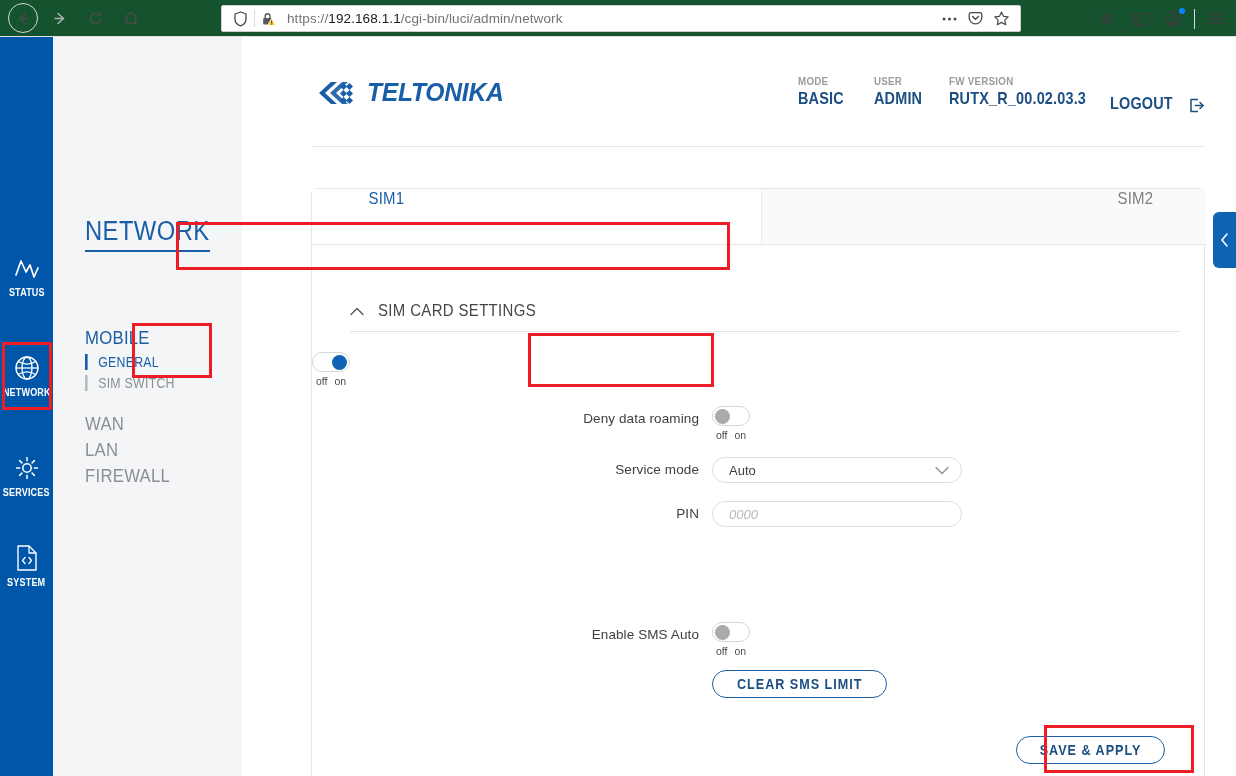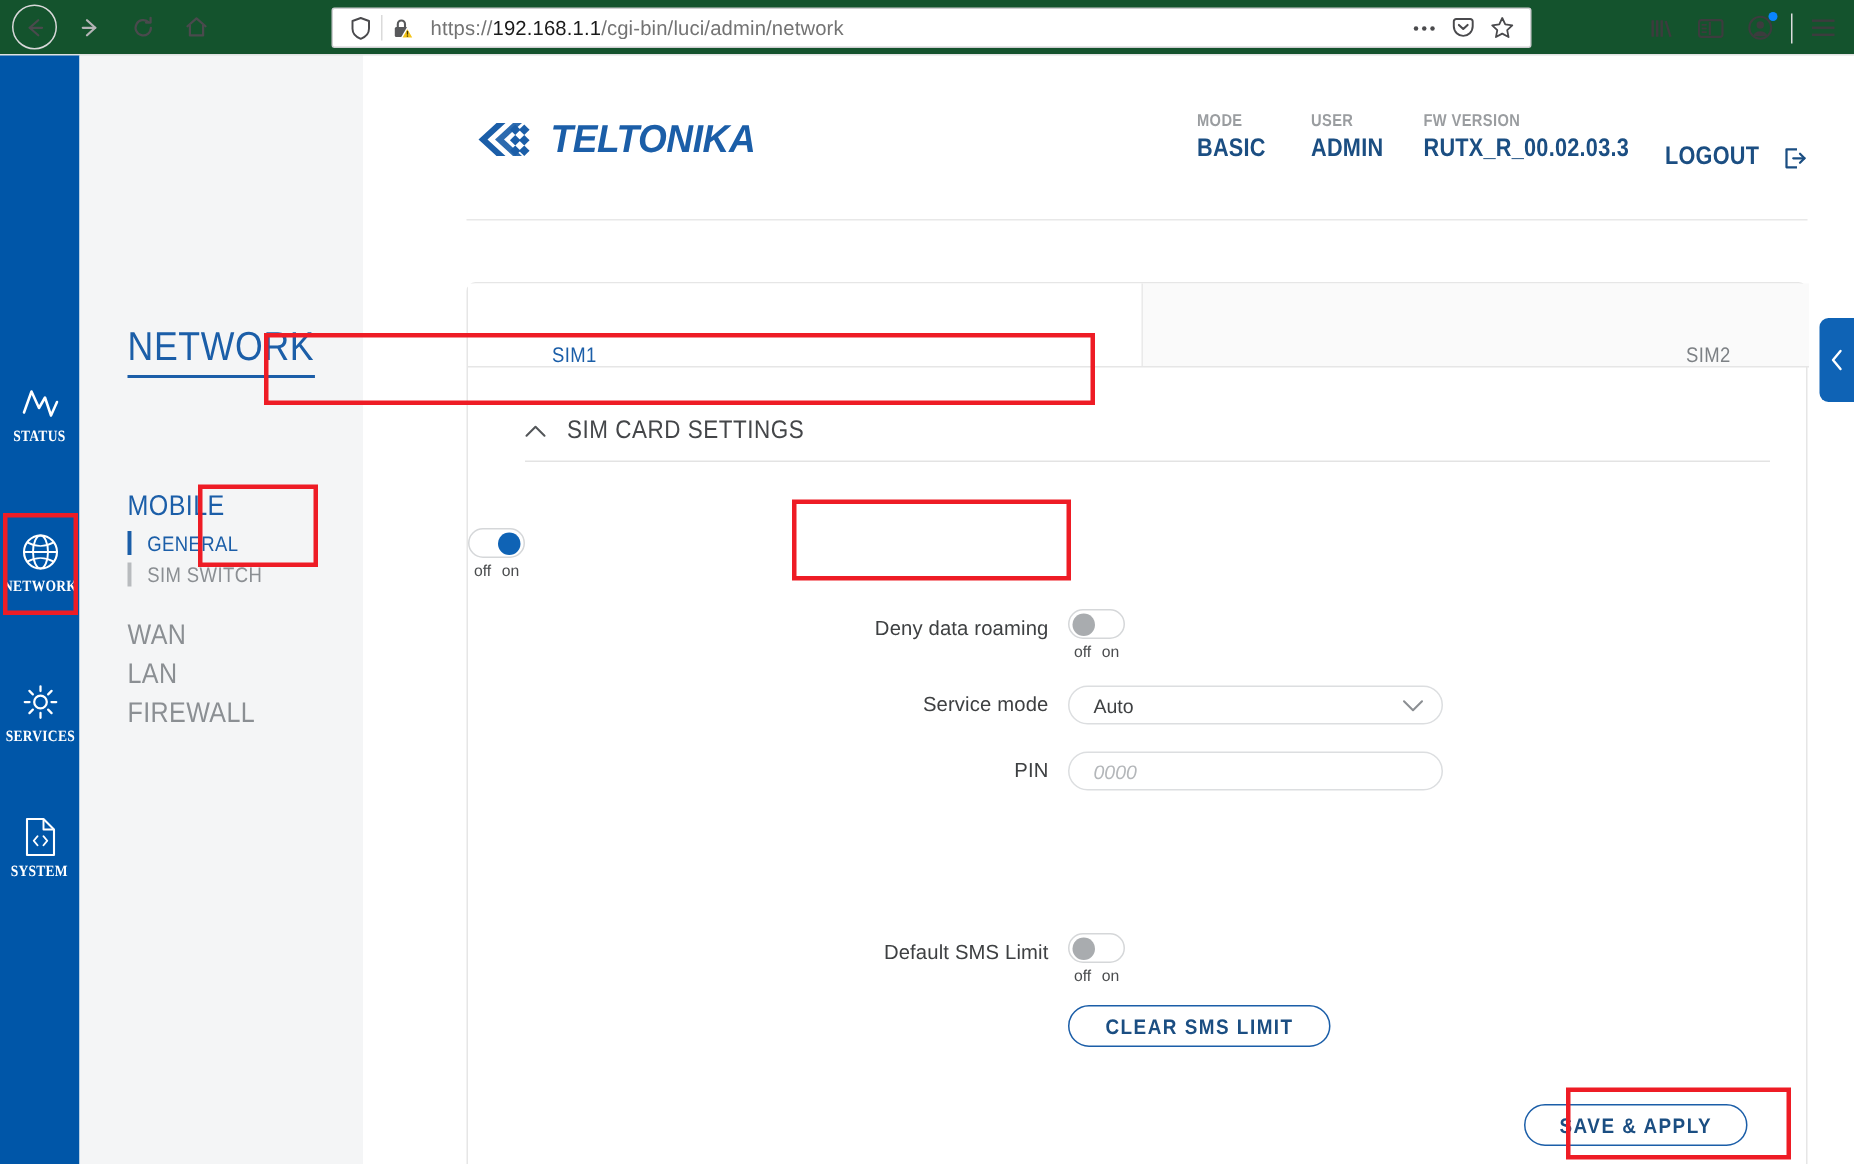--- a/index.html
+++ b/index.html
@@ -75,21 +75,20 @@
     width: 53px; height: 739px;
     background: #0056a8;
   }
   .rail-item {
     position: absolute; left: 0; width: 53px;
     height: 66px;
     display: flex; flex-direction: column;
     align-items: center; justify-content: center;
     color: #ffffff;
     gap: 3px;
-    font-family: Liberation Serif, serif;
   }
   .rail-item .rail-label {
     font-size: 10.5px;
     font-weight: 700;
     letter-spacing: 0.2px;
     transform: scaleX(0.86);
     white-space: nowrap;
   }
   .rail-icon { width: 30px; height: 30px; display:flex; align-items:center; justify-content:center; }
   #rail-network-box {
@@ -195,41 +194,42 @@
     border: 1px solid #e6e6e6;
     border-radius: 6px;
   }
   #tabs {
     position: absolute; left: 0; top: 0;
     width: 894px; height: 56px;
     display: flex;
     border-bottom: 1px solid #e6e6e6;
   }
   .tab {
-    flex: 1; display: flex; align-items: flex-end;
-    font-size: 14px; letter-spacing: 0.3px;
+    flex: 1; display: flex; align-items: flex-start;
+    font-size: 17px; letter-spacing: 0.3px;
     transform-origin: left center;
     position: relative;
   }
   .tab-label { transform: scaleX(0.88); }
   .tab.active { color: #1b5ea8; background: #ffffff; justify-content: flex-start; padding-left: 54px; }
   .tab.inactive { color: #7d8185; background: #fafafa; justify-content: flex-end; padding-right: 50px; border-left: 1px solid #eaeaea; }
   #tabs-box {
     position: absolute; left: 176px; top: 185px;
     width: 554px; height: 48px;
     border: 3px solid #ee1c25;
     pointer-events: none; z-index: 5;
   }
 
   .section-head {
     position: absolute; left: 38px;
     width: 830px;
     display: flex; align-items: center; gap: 14px;
     padding-bottom: 10px;
     border-bottom: 1px solid #e3e3e3;
+    margin-top: 24px;
   }
   .section-title {
     font-size: 17px; color: #444649; font-weight: 400;
     letter-spacing: 0.4px;
     transform: scaleX(0.88); transform-origin: left center;
   }
   .chev-up { color: #55585b; }
 
   .form-row {
     position: absolute; left: 0;
@@ -600,21 +600,21 @@
         <div class="form-label">PIN</div>
         <div class="form-ctl">
           <div class="text-input">
             <span class="placeholder">0000</span>
           </div>
         </div>
       </div>
 
 
       <div class="form-row" style="top:433px">
-        <div class="form-label">Default SMS Limit</div>
+        <div class="form-label">Enable SMS Auto</div>
         <div class="form-ctl toggle-wrap">
           <div class="toggle off">
             <div class="knob"></div>
           </div>
           <div class="toggle-labels">
             <span>off</span>
             <span>on</span>
           </div>
         </div>
       </div>

